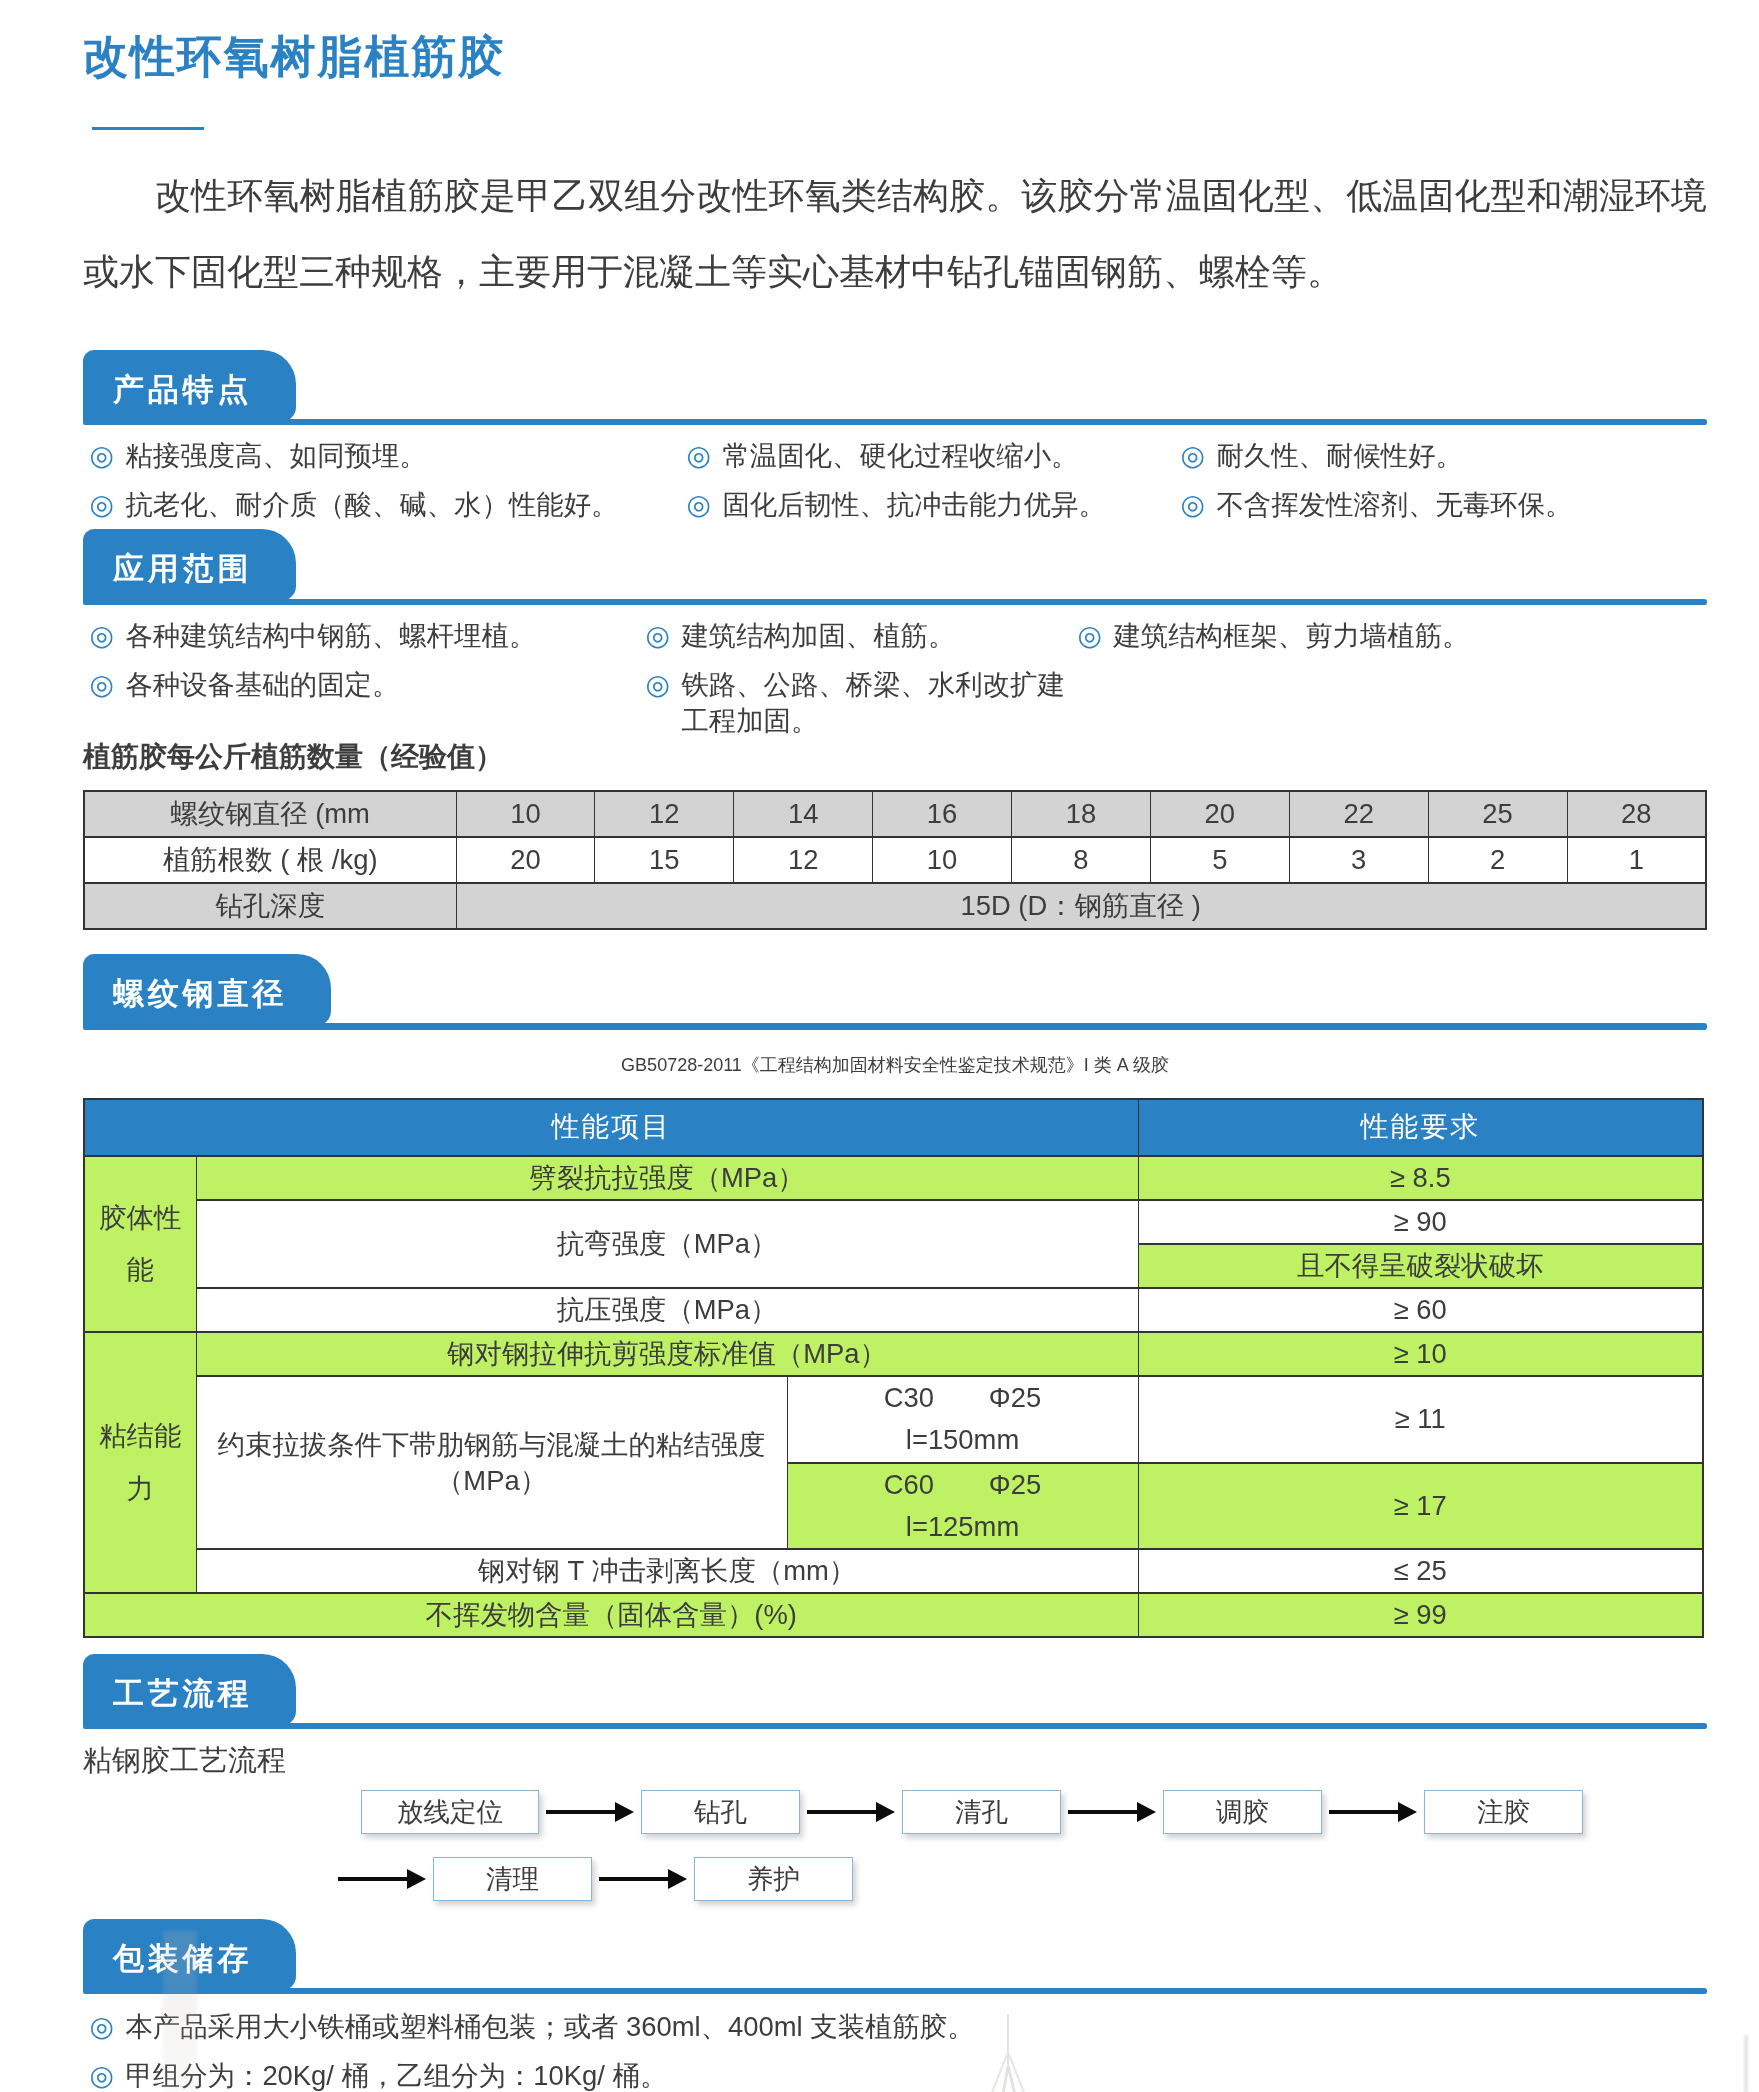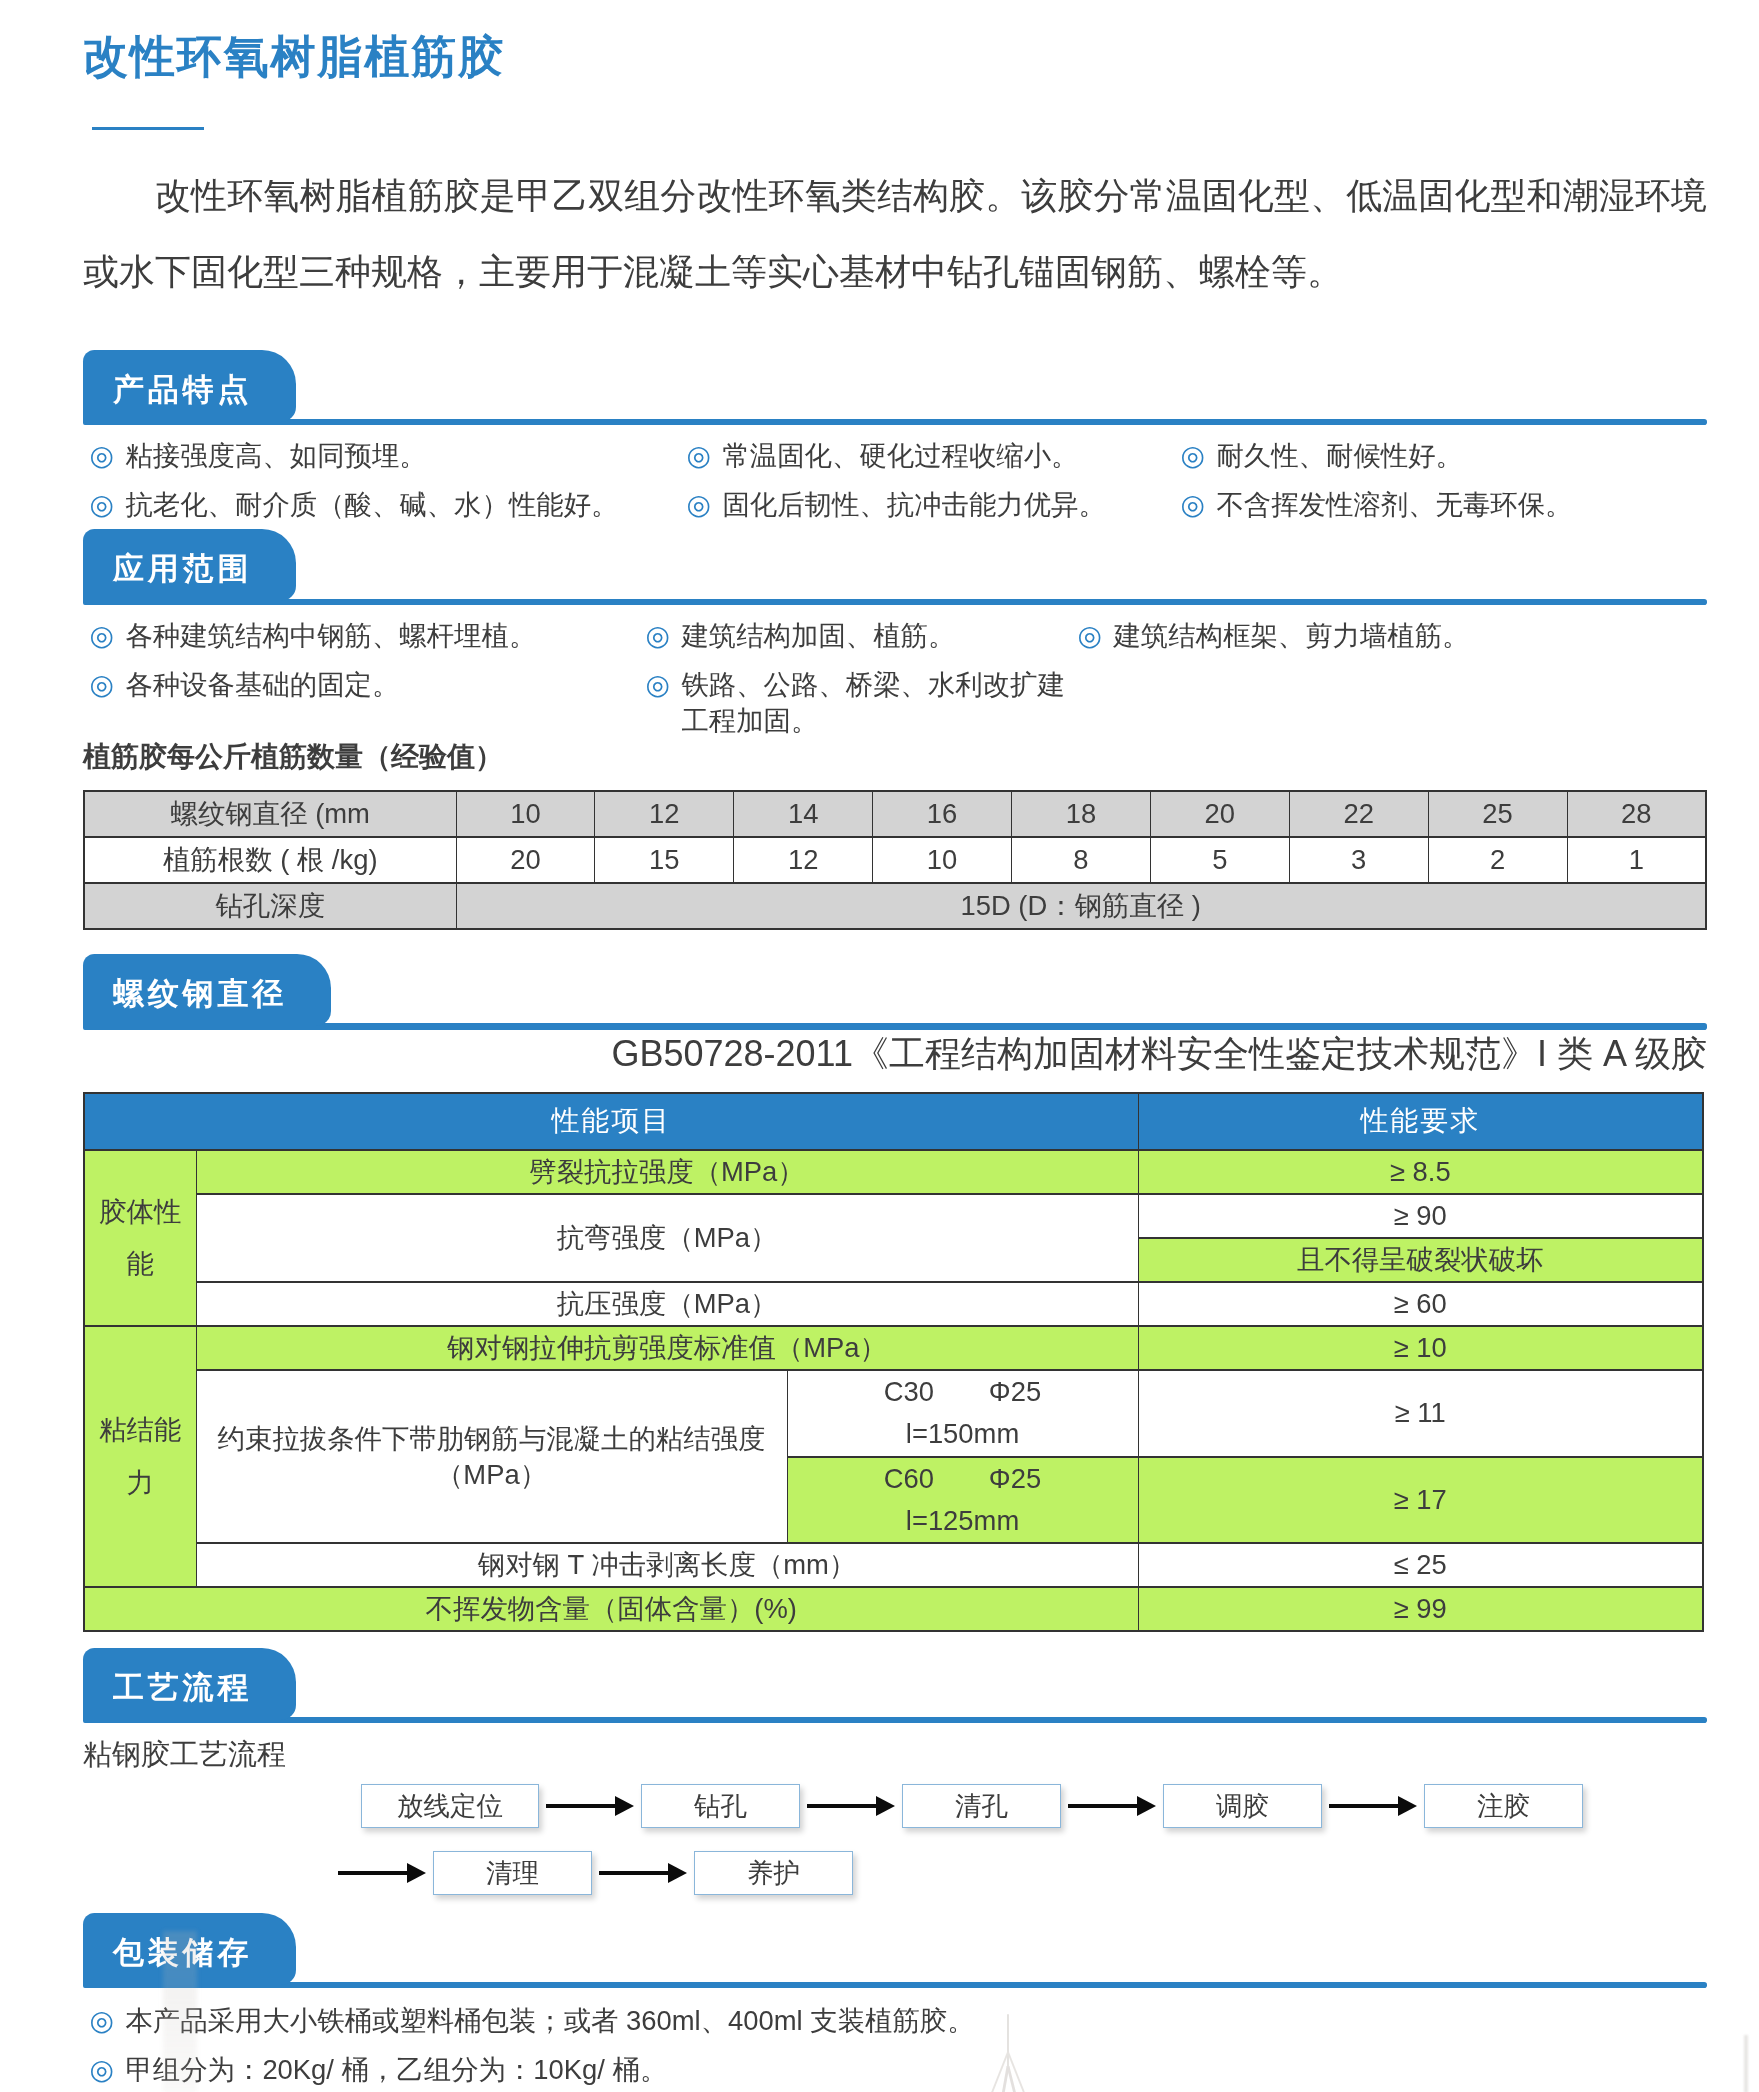--- a/index.html
+++ b/index.html
@@ -42,22 +42,22 @@
   .bullet .mark { color:#2a81c4; font-size:28px; flex:0 0 auto; }
 
   
   .table-title { font-size:28px; font-weight:bold; }
   table.rebar { border-collapse:collapse; width:1624px; table-layout:fixed; margin-top:13.2px; border:2.8px solid #333333; }
   table.rebar td { border:1.9px solid #333333; border-top-width:2.8px; border-bottom-width:2.8px; height:42px; text-align:center; font-size:27.4px; }
   table.rebar tr.gray td { background:#d3d3d3; }
   table.rebar col.lab { width:372px; }
 
   
-  .standard { text-align:right; font-size:36px; }
-  table.tech { border-collapse:collapse; width:1512px; table-layout:fixed; margin-top:13px; border:2.8px solid #333333; }
+  .standard { text-align:center; font-size:18px; margin-top:23px; }
+  table.tech { border-collapse:collapse; width:1512px; table-layout:fixed; margin-top:21px; border:2.8px solid #333333; }
   table.tech th, table.tech td { border:1.9px solid #333333; border-top-width:2.8px; border-bottom-width:2.8px; text-align:center; font-size:27.4px; font-weight:normal; padding:0 5.7px; }
   table.tech thead th { background:#2a81c4; color:#ffffff; font-size:28px; height:55px; letter-spacing:1.9px; }
   table.tech td.gray { background:#bef264; }
   table.tech col.c-group { width:112px; }
   table.tech col.c-name  { width:591px; }
   table.tech col.c-sub   { width:351px; }
   table.tech col.c-req   { width:565px; }
   table.tech tr.r  { height:44px; }
   table.tech tr.rb { height:79px; }
   td.groupcell { line-height:1.9; }

